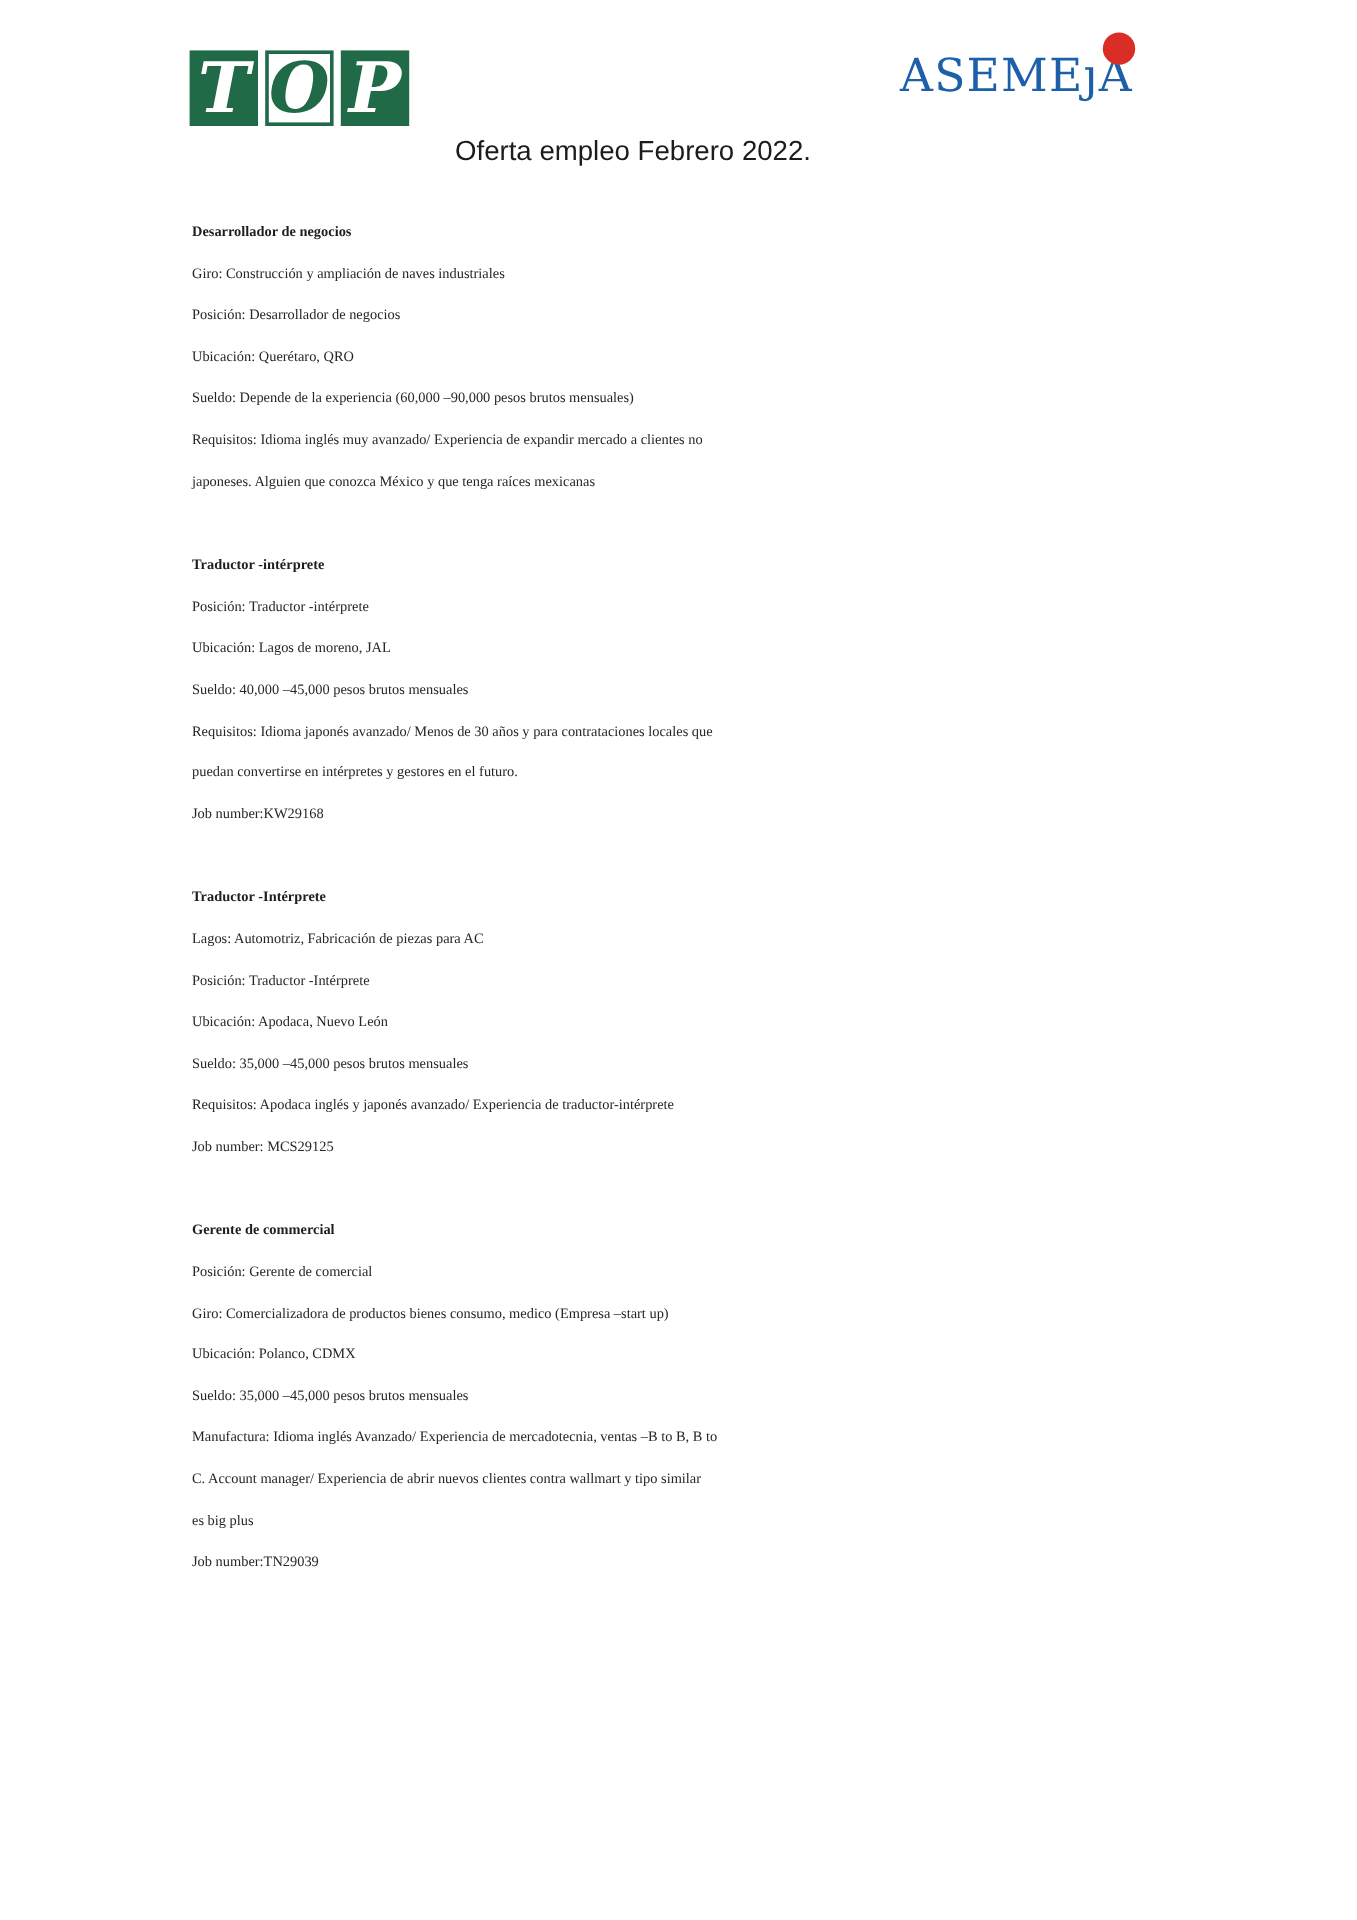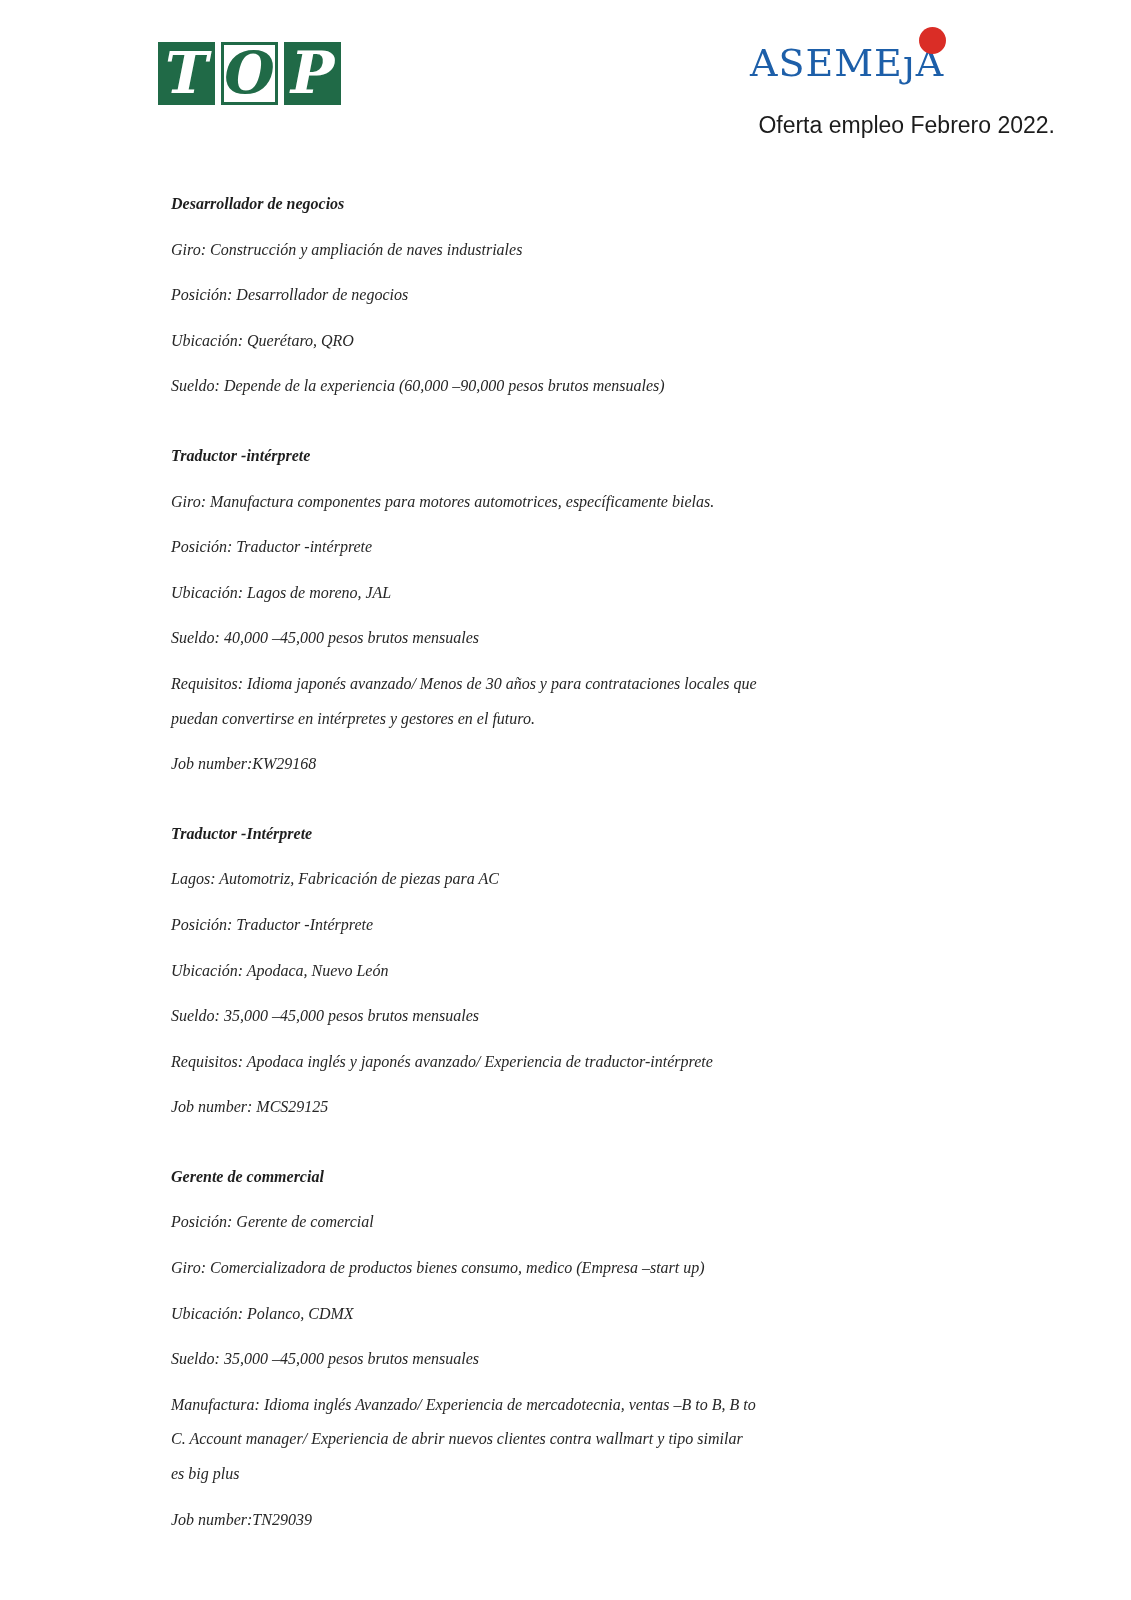--- a/index.html
+++ b/index.html
@@ -59,41 +59,40 @@
     border-radius: 50%;
     background: #da2d26;
   }
 
   
   .doc-title {
     position: absolute;
     top: 112px;
     left: 0;
     right: 76px;
-    text-align: right;
+    text-align: center;
     font-family: "Liberation Sans", sans-serif;
     font-size: 23px;
     font-weight: 400;
     color: #1c1c1c;
     margin: 0;
   }
 
   
   .content {
     position: absolute;
     left: 160px;
     top: 176px;
     width: 815px;
   }
   .content p {
-    margin: 11px;
-    font-size: 16px;
+    margin: 0;
+    font-size: 12px;
     line-height: 34.6px;
     white-space: pre-line;
-    font-style: italic;
   }
   .job + .job { margin-top: 35px; }
   .job-heading { font-weight: bold; color: #1e1e1e; }
 </style>
 </head>
 <body>
 
 <div class="top-logo">
   <span class="top-sq green">T</span>
   <span class="top-sq white">O</span>
@@ -108,25 +107,26 @@
 <h1 class="doc-title">Oferta empleo Febrero 2022.</h1>
 
 <div class="content">
 
   <section class="job">
     <p class="job-heading">Desarrollador de negocios</p>
     <p>Giro: Construcción y ampliación de naves industriales</p>
     <p>Posición: Desarrollador de negocios</p>
     <p>Ubicación: Querétaro, QRO</p>
     <p>Sueldo: Depende de la experiencia (60,000 –90,000 pesos brutos mensuales)</p>
+    <p>Requisitos: Idioma inglés muy avanzado/ Experiencia de expandir mercado a clientes no
+japoneses. Alguien que conozca México y que tenga raíces mexicanas</p>
   </section>
 
   <section class="job">
     <p class="job-heading">Traductor -intérprete</p>
-    <p>Giro: Manufactura componentes para motores automotrices, específicamente bielas.</p>
     <p>Posición: Traductor -intérprete</p>
     <p>Ubicación: Lagos de moreno, JAL</p>
     <p>Sueldo: 40,000 –45,000 pesos brutos mensuales</p>
     <p>Requisitos: Idioma japonés avanzado/ Menos de 30 años y para contrataciones locales que
 puedan convertirse en intérpretes y gestores en el futuro.</p>
     <p>Job number:KW29168</p>
   </section>
 
   <section class="job">
     <p class="job-heading">Traductor -Intérprete</p>

